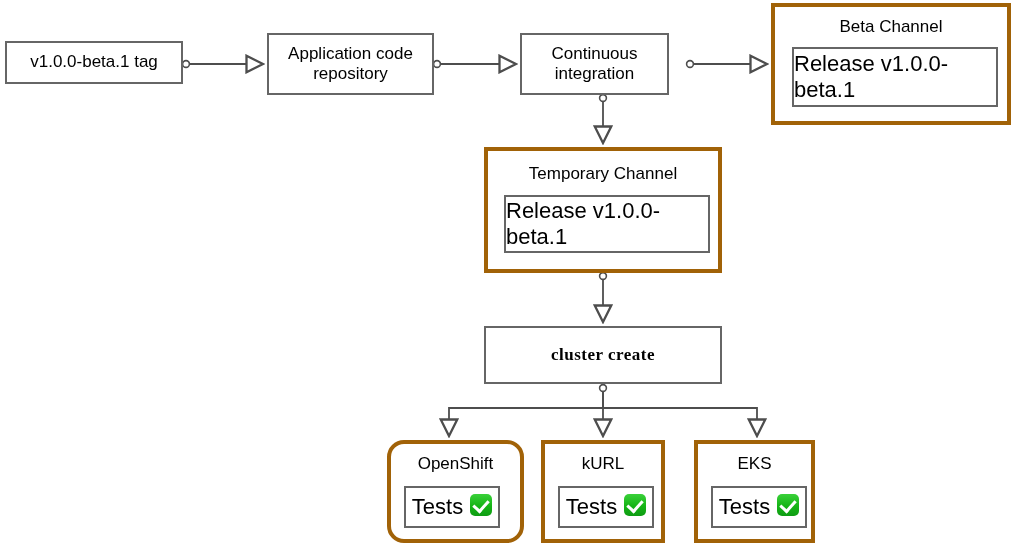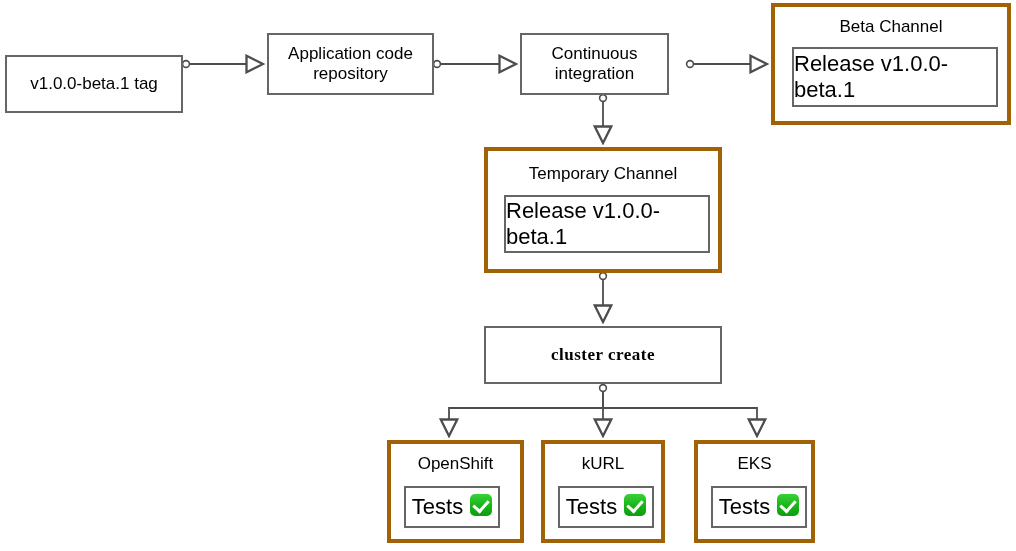--- a/index.html
+++ b/index.html
@@ -139,21 +139,21 @@
       <path d="M 603 392 L 603 408 L 449 408 L 449 436" fill="none" stroke="#4d4d4d" stroke-width="1.8" marker-end="url(#arrow-open)"></path>
     </g>
     <g>
       <path d="M 603 392 L 603 436" fill="none" stroke="#4d4d4d" stroke-width="1.8" marker-end="url(#arrow-open)"></path>
     </g>
     <g>
       <path d="M 603 408 L 757 408 L 757 436" fill="none" stroke="#4d4d4d" stroke-width="1.8" marker-end="url(#arrow-open)"></path>
     </g>
   </svg>
 
-  <div class="node" style="left:5px; top:41px; width:178px; height:58px;margin-top:14px;">
+  <div class="node" style="left:5px; top:41px; width:178px; height:43px;">
     <span>v1.0.0-beta.1 tag</span>
   </div>
 
   <div class="node" style="left:267px; top:33px; width:167px; height:62px; padding:0 12px;">
     <span>Application code repository</span>
   </div>
 
   <div class="node" style="left:520px; top:33px; width:149px; height:62px; padding:0 12px;">
     <span>Continuous integration</span>
   </div>
@@ -169,21 +169,21 @@
     <div class="group-title" style="top:13px;">Temporary Channel</div>
     <div class="inner-box" style="left:16px; top:44px; width:206px; height:58px;">
       <span>Release v1.0.0-beta.1</span>
     </div>
   </div>
 
   <div class="node mono-node" style="left:484px; top:326px; width:238px; height:58px;">
     <span>cluster create</span>
   </div>
 
-  <div class="group" style="left:387px; top:440px; width:137px; height:103px;">
+  <div class="group" style="left:387px; top:440px; width:137px; height:103px;border-radius:17px;">
     <div class="group-title" style="top:10px;">OpenShift</div>
     <div class="inner-box" style="left:13px; top:42px; width:96px; height:42px;">
       <span class="test-cell">
         <span>Tests</span>
         <span class="check-badge"></span>
       </span>
     </div>
   </div>
 
   <div class="group" style="left:541px; top:440px; width:124px; height:103px;">

